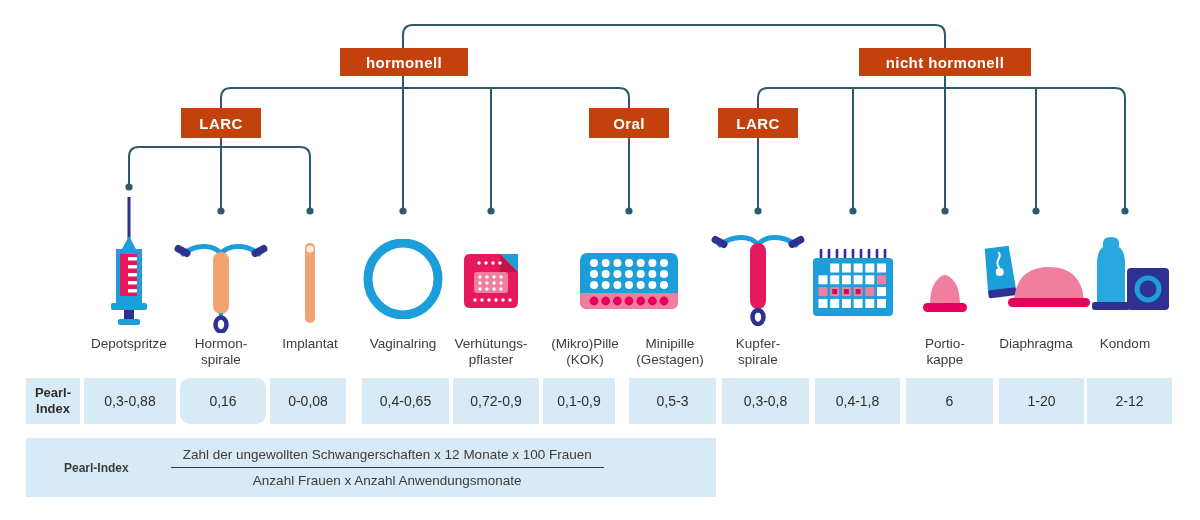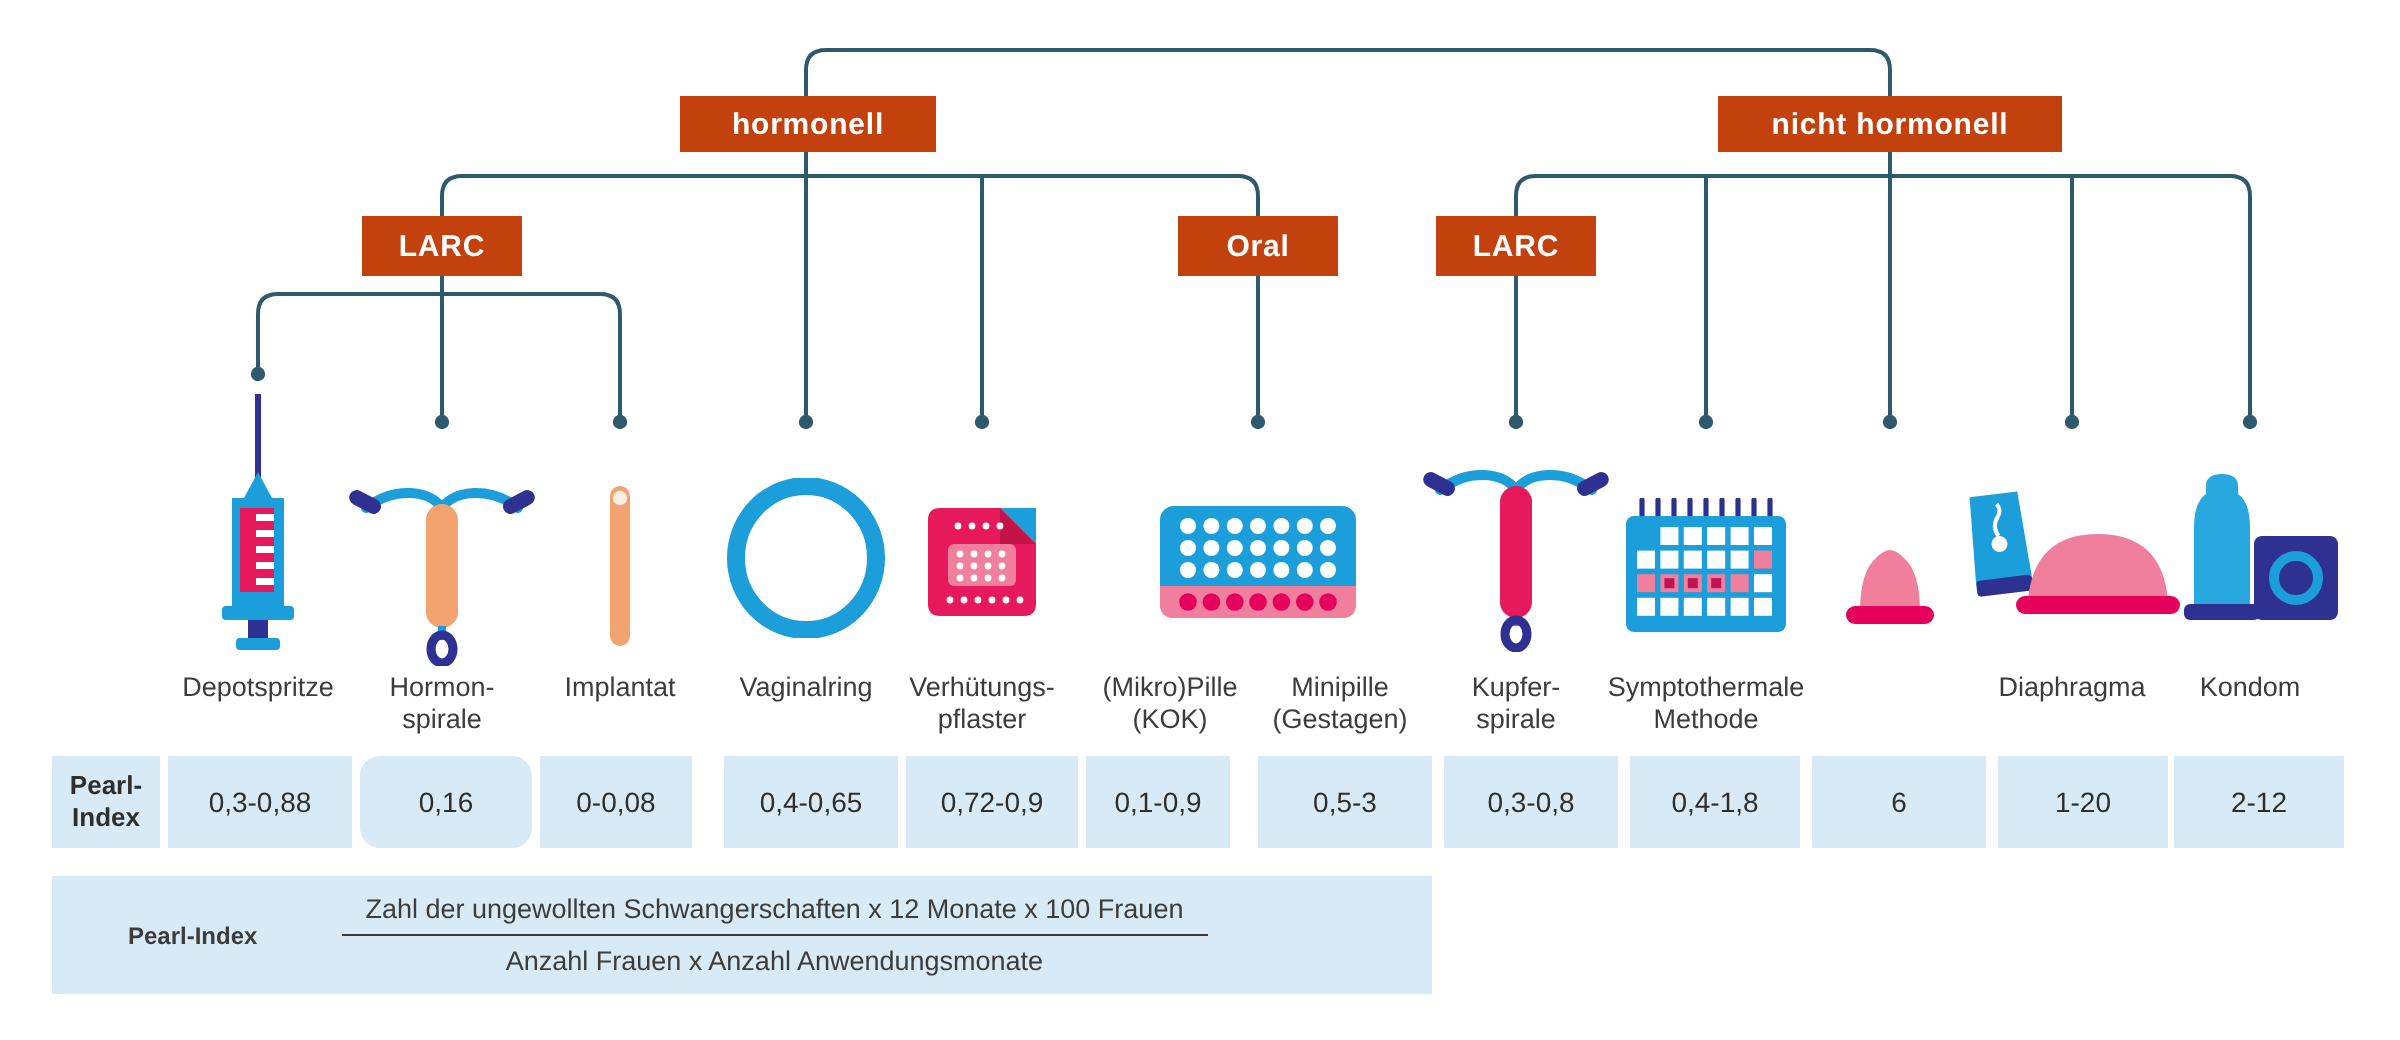--- a/index.html
+++ b/index.html
@@ -283,23 +283,23 @@
       <span>(KOK)</span>
     </div>
   <div class="method-label" style="left:610px;">
       <span>Minipille</span>
       <span>(Gestagen)</span>
     </div>
   <div class="method-label" style="left:698px;">
       <span>Kupfer-</span>
       <span>spirale</span>
     </div>
-  <div class="method-label" style="left:793px;">
-      <span>Symptothermale</span>
-      <span>Methode</span>
+  <div class="method-label" style="left:885px;">
+      <span>Portio-</span>
+      <span>kappe</span>
     </div>
   <div class="method-label" style="left:976px;">
       <span>Diaphragma</span>
       <span></span>
     </div>
   <div class="method-label" style="left:1065px;">
       <span>Kondom</span>
       <span></span>
     </div>
 

